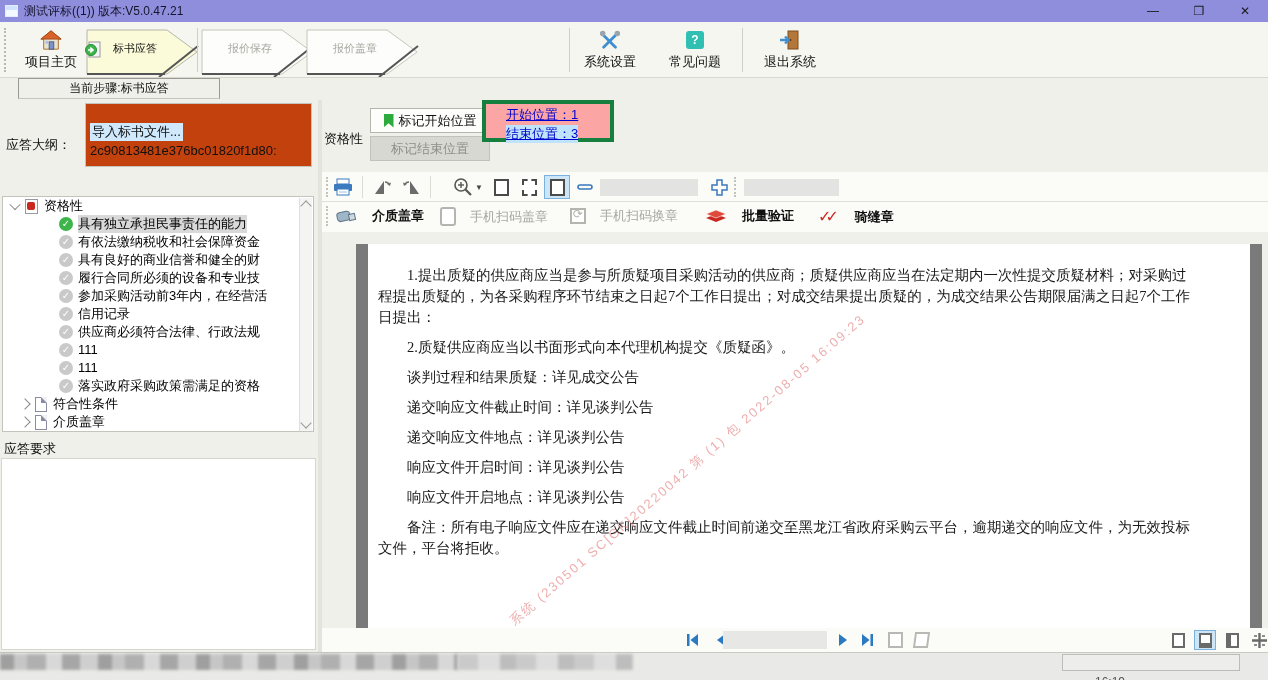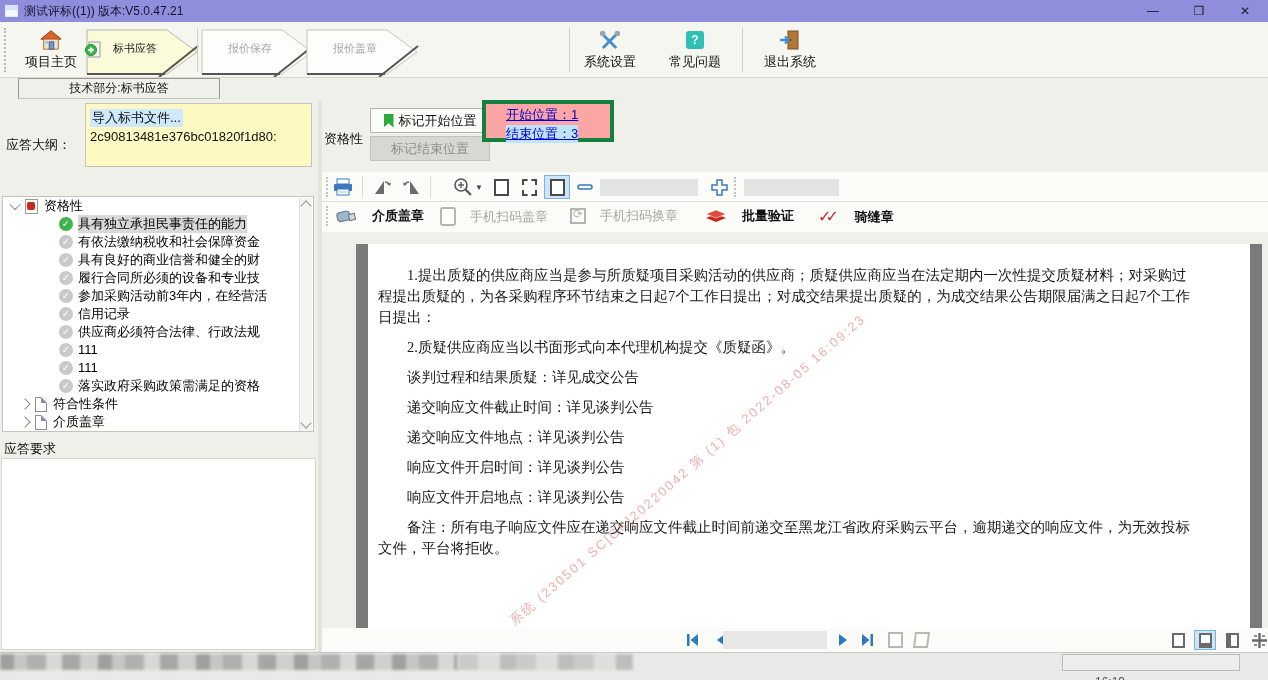--- a/index.html
+++ b/index.html
@@ -36,21 +36,21 @@
   
   .steprow { position:absolute; left:0; top:78px; width:100%; height:22px; background:#f0f0ea; }
   .steptab { position:absolute; left:18px; top:0; width:202px; height:21px;
              border:1px solid #9a9a92; border-bottom:1px solid #c6c6bd; background:#f0f0ea;
              font-size:12px; color:#111; display:flex; align-items:center; justify-content:center; }
 
   
   .sidebar { position:absolute; left:0; top:100px; width:318px; height:552px; background:#f0f0ea; }
   .lbl { font-size:13px; color:#111; }
   .outlinebox { position:absolute; left:85px; top:3px; width:227px; height:64px;
-                background:#fef9c3; border:1px solid #c4c4bc; padding:4px 4px; overflow:hidden; }
+                background:#c2410c; border:1px solid #c4c4bc; padding:18px 4px; overflow:hidden; }
   .importlink { display:inline-block; background:#cfe8fc; font-size:13px; color:#111; padding:0 2px; }
   .fileid { font-size:13px; color:#111; font-family:"Liberation Sans",sans-serif; white-space:nowrap; }
   .treebox { position:absolute; left:2px; top:96px; width:312px; height:236px; background:#fff;
              border:1px solid #c4c4bc; overflow:hidden; font-size:13px; }
   .trow { height:18px; line-height:18px; white-space:nowrap; display:flex; align-items:center; }
   .chev { width:8px; height:8px; border-right:1.5px solid #8a8a8a; border-bottom:1.5px solid #8a8a8a;
           display:inline-block; margin:0 6px 0 8px; }
   .chev.down { transform:rotate(45deg) translate(-1px,-1px); }
   .chev.right { transform:rotate(-45deg); }
   .pdficon { width:13px; height:15px; background:#fff; border:1px solid #9a9a9a; position:relative;
@@ -233,21 +233,21 @@
           <rect x="9" y="2" width="10" height="18" fill="#b5763a" stroke="#7c4c1c"></rect>
           <circle cx="11.5" cy="11" r="1" fill="#5a3410"></circle>
           <path d="M1,11 h8 M6,7.5 L9.5,11 L6,14.5" stroke="#3e8ed0" stroke-width="2.4" fill="none"></path>
         </svg>
       </span>
       <span>退出系统</span>
     </div>
   </div>
 
   <div class="steprow">
-    <div class="steptab">技术部分:标书应答</div>
+    <div class="steptab">当前步骤:标书应答</div>
   </div>
 
   <div class="sidebar">
     <span class="lbl" style="position:absolute;left:6px;top:36px">应答大纲：</span>
     <div class="outlinebox">
       <span class="importlink">导入标书文件...</span><br>
       <span class="fileid">2c90813481e376bc01820f1d80:</span>
     </div>
 
     <div class="treebox">

